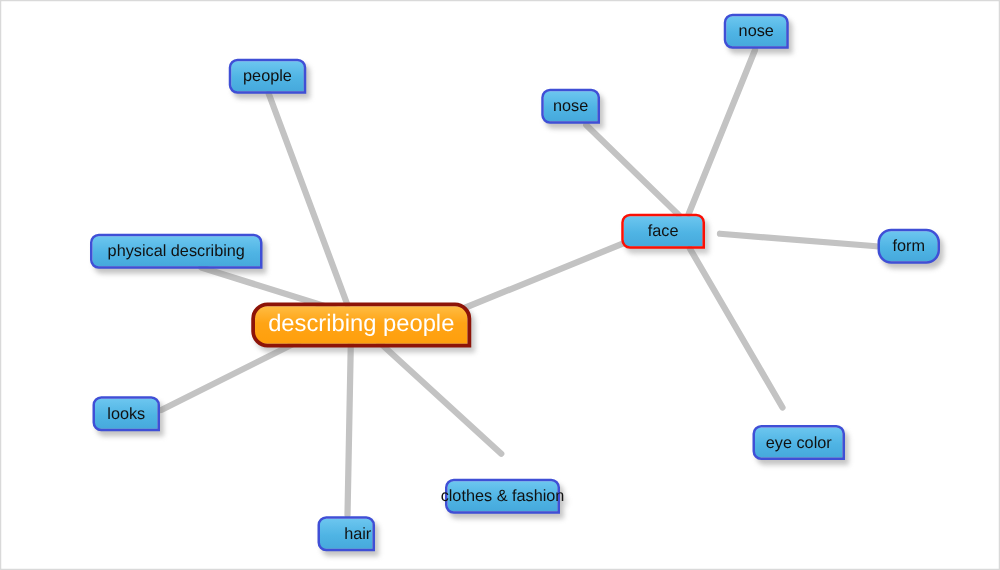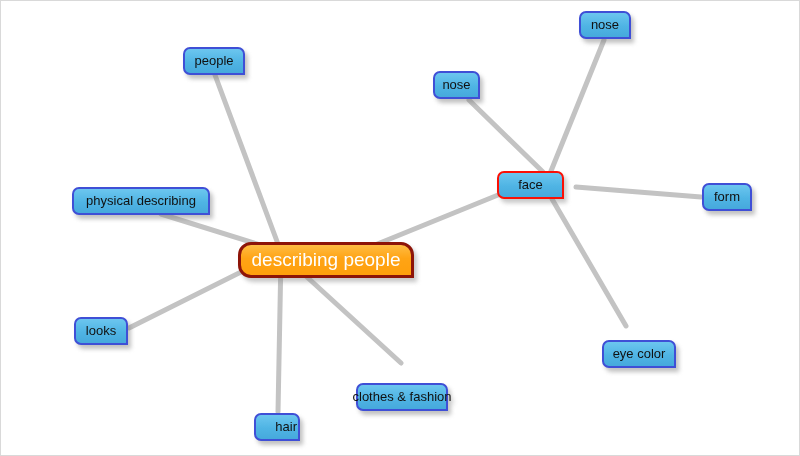--- a/index.html
+++ b/index.html
@@ -56,21 +56,20 @@
   }
   
   .node.root {
     background: linear-gradient(180deg, #ffbc42 0%, #ffa415 45%, #ff9f0c 100%);
     border: 3px solid #8d1408;
     color: #ffffff;
     font-size: 19px;
     border-radius: 13px 13px 0 13px;
     padding: 0 15px;
     filter: drop-shadow(3px 4px 2px rgba(130,130,130,0.45));
-    margin-left: 37px;
   }
   .node-label {
     line-height: 1;
     position: relative;
     top: -1px;
   }
 </style>
 </head>
 <body>
 
@@ -108,20 +107,20 @@
       </div>
       <div class="node selected" style="left: 496px; top: 170px; width: 67px; height: 28px;">
         <span class="node-label">face</span>
       </div>
       <div class="node topic" style="left: 432px; top: 70px; width: 47px; height: 28px;">
         <span class="node-label">nose</span>
       </div>
       <div class="node topic" style="left: 578px; top: 10px; width: 52px; height: 28px;">
         <span class="node-label">nose</span>
       </div>
-      <div class="node topic" style="left: 701px; top: 182px; width: 50px; height: 28px;">
+      <div class="node topic" style="left: 701px; top: 182px; width: 50px; height: 28px; border-radius: 11px;">
         <span class="node-label">form</span>
       </div>
       <div class="node topic" style="left: 601px; top: 326px; width: 74px; height: 28px; margin-top: 13px;">
         <span class="node-label">eye color</span>
       </div>
     </div>
 </div>
 
 </body></html>

